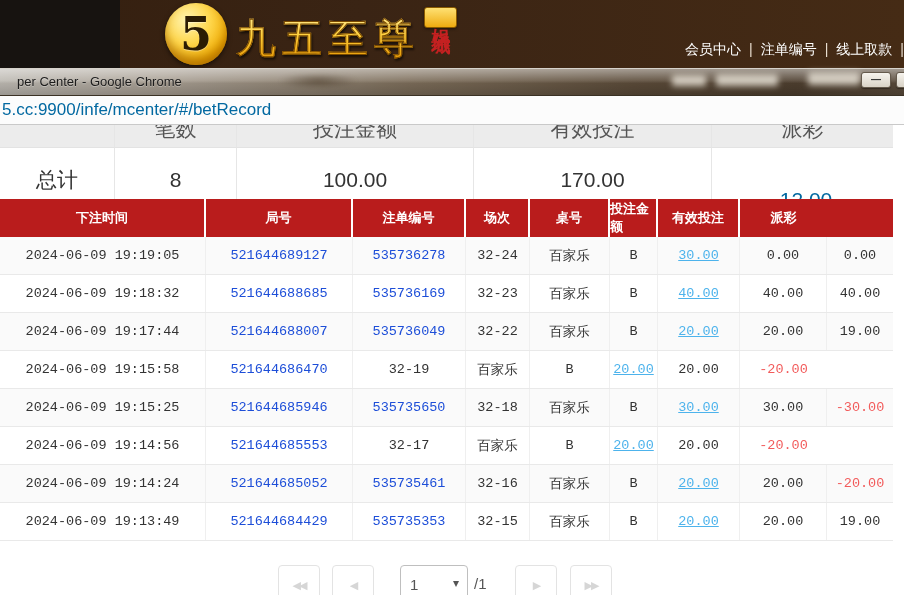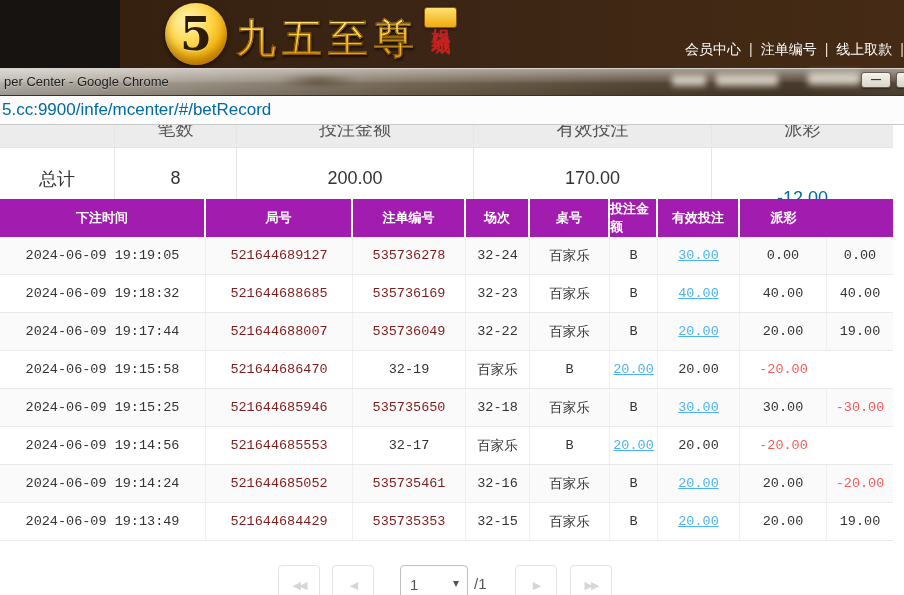--- a/index.html
+++ b/index.html
@@ -28,21 +28,21 @@
   .top-nav a { color:#fff; text-decoration:none; }
   .top-nav .sep { color:#e8ddcf; padding:0 8px; }
 
   
   .browser-window { position:absolute; top:68px; left:0; width:904px; height:527px; z-index:2; }
   .titlebar { position:absolute; top:0; left:0; width:904px; height:28px;
     background:linear-gradient(90deg,#bdb9b2 0%,#a89f93 18%,#7c6d5a 45%,#5b4b39 70%,#4e3f2f 88%,#5a4b3b 100%);
     border-top:1px solid #d6d2cb; border-bottom:1px solid #3a3124; }
   .titlebar::before { content:""; position:absolute; inset:0;
     background:linear-gradient(180deg,rgba(255,255,255,.45),rgba(255,255,255,.10) 45%,rgba(0,0,0,.06) 55%,rgba(0,0,0,.18)); }
-  .window-title { position:absolute; left:4px; top:5px; font-size:13px; color:#1c1c1c;
+  .window-title { position:absolute; left:17px; top:5px; font-size:13px; color:#1c1c1c;
     text-shadow:0 1px 0 rgba(255,255,255,.30); white-space:nowrap; }
   .glass-ornament { position:absolute; left:278px; top:4px; width:80px; height:16px; border-radius:50%;
     background:radial-gradient(ellipse at center, rgba(55,40,22,.5), rgba(55,40,22,0) 70%); filter:blur(2px); }
   .blur-chip { position:absolute; border-radius:2px; background:rgba(226,220,208,.85); filter:blur(3px); }
   .chip1 { left:672px; top:6px; width:34px; height:11px; }
   .chip2 { left:716px; top:5px; width:62px; height:12px; }
   .chip3 { left:808px; top:3px; width:52px; height:13px; }
   .win-btn { position:absolute; top:3px; height:16px; border:1px solid #655a4c; border-radius:3px;
     background:linear-gradient(180deg,#f6f3ed,#d9d3c7); color:#333; font-size:10px; font-weight:bold;
     text-align:center; line-height:14px; box-shadow:0 1px 1px rgba(0,0,0,.35); }
@@ -50,39 +50,39 @@
   .win-btn.partial  { left:896px; width:20px; }
   .addressbar { position:absolute; top:28px; left:0; width:904px; height:29px; background:#fcfcfc;
     border-bottom:1px solid #c9c9c9; }
   .url-text { position:absolute; left:2px; top:0; line-height:28px; font-size:17px; color:#0369a1; white-space:nowrap; }
 
   
   .content { position:absolute; top:57px; left:0; width:904px; height:470px; background:#fff; overflow:hidden; }
 
   .summary { position:absolute; top:-15px; left:0; width:893px; }
   .summary .row { display:grid; grid-template-columns:115px 122px 237px 238px 181px; height:38px; }
-  .summary .cell { display:flex; align-items:center; justify-content:center; font-size:18px; color:#333;
+  .summary .cell { display:flex; align-items:center; justify-content:center; font-size:21px; color:#333;
     border-right:1px solid #e6e6e6; border-bottom:1px solid #e3e3e3; }
   .summary .cell:last-child { border-right:none; }
   .summary .hrow .cell { background:#ececec; color:#555; }
   .summary .neg { color:#0369a1;margin-top:40px; }
 
   .bet-table { position:absolute; top:74px; left:0; width:893px; }
   .bt-head { display:grid; grid-template-columns:206px 147px 113px 64px 80px 48px 82px 87px 66px; height:38px;
-    background:#a21caf; }
+    background:#b91c1c; }
   .bt-head .hcell { display:flex; align-items:center; justify-content:center; color:#fff; font-weight:bold;
     font-size:13px; border-right:2px solid #fff; }
   .bt-head .hcell:last-child { border-right:none; }
   .trow { display:grid; grid-template-columns:206px 147px 113px 64px 80px 48px 82px 87px 66px; height:38px;
     border-bottom:1px solid #e9e9e9;font-family:Liberation Mono, monospace; }
   .trow:nth-child(odd) { background:#fafafa; }
   .trow .cell { display:flex; align-items:center; justify-content:center; font-size:13.5px; color:#333;
     border-right:1px solid #efefef; }
   .trow .cell:last-child { border-right:none; }
-  .trow .c1, .trow .c2 { color:#7f1d1d; }
+  .trow .c1, .trow .c2 { color:#1d4ed8; }
   .trow .neg { color:#f25b5b; }
   .link { color:#4db3ec; text-decoration:underline; cursor:pointer; }
 
   .pagination { position:absolute; top:440px; left:278px; width:360px; height:40px; }
   .pg-btn { position:absolute; top:0; width:42px; height:40px; background:#fff; border:1px solid #e3e3e3;
     border-radius:4px; color:#d6d6d6; font-size:11px; text-align:center; line-height:38px; letter-spacing:-2px; }
   .pg-first { left:0; } .pg-prev { left:54px; } .pg-next { left:237px; } .pg-last { left:292px; }
   .pg-select { position:absolute; left:122px; top:0; width:68px; height:40px; background:#fff;
     border:1px solid #bfbfbf; border-radius:4px; }
   .pg-select .val { position:absolute; left:9px; top:10px; font-size:15px; color:#555; }
@@ -124,21 +124,21 @@
       <div class="row hrow">
         <div class="cell"></div>
         <div class="cell">笔数</div>
         <div class="cell">投注金额</div>
         <div class="cell">有效投注</div>
         <div class="cell">派彩</div>
       </div>
       <div class="row">
         <div class="cell">总计</div>
         <div class="cell">8</div>
-        <div class="cell">200.00</div>
+        <div class="cell">100.00</div>
         <div class="cell">170.00</div>
         <div class="cell neg">-12.00</div>
       </div>
     </div>
 
     <div class="bet-table">
       <div class="bt-head">
         <div class="hcell">下注时间</div>
         <div class="hcell">局号</div>
         <div class="hcell">注单编号</div>

